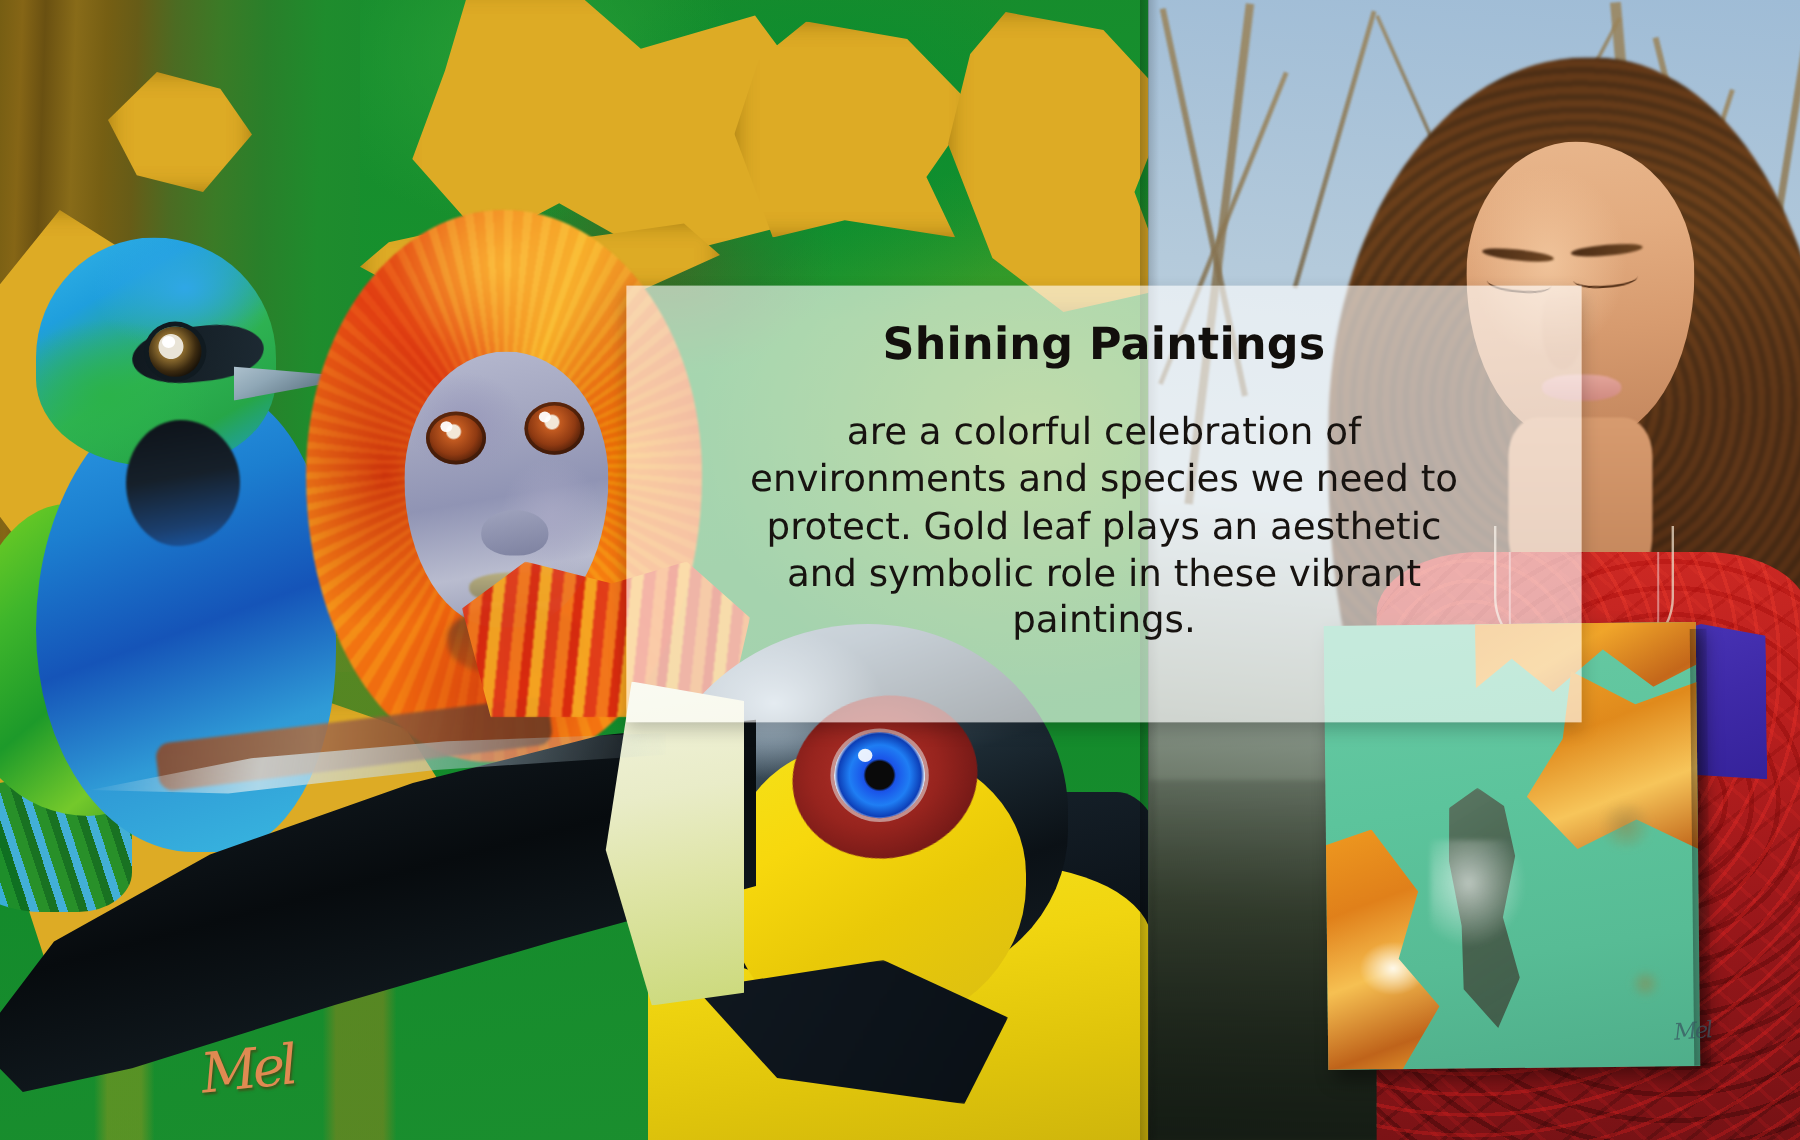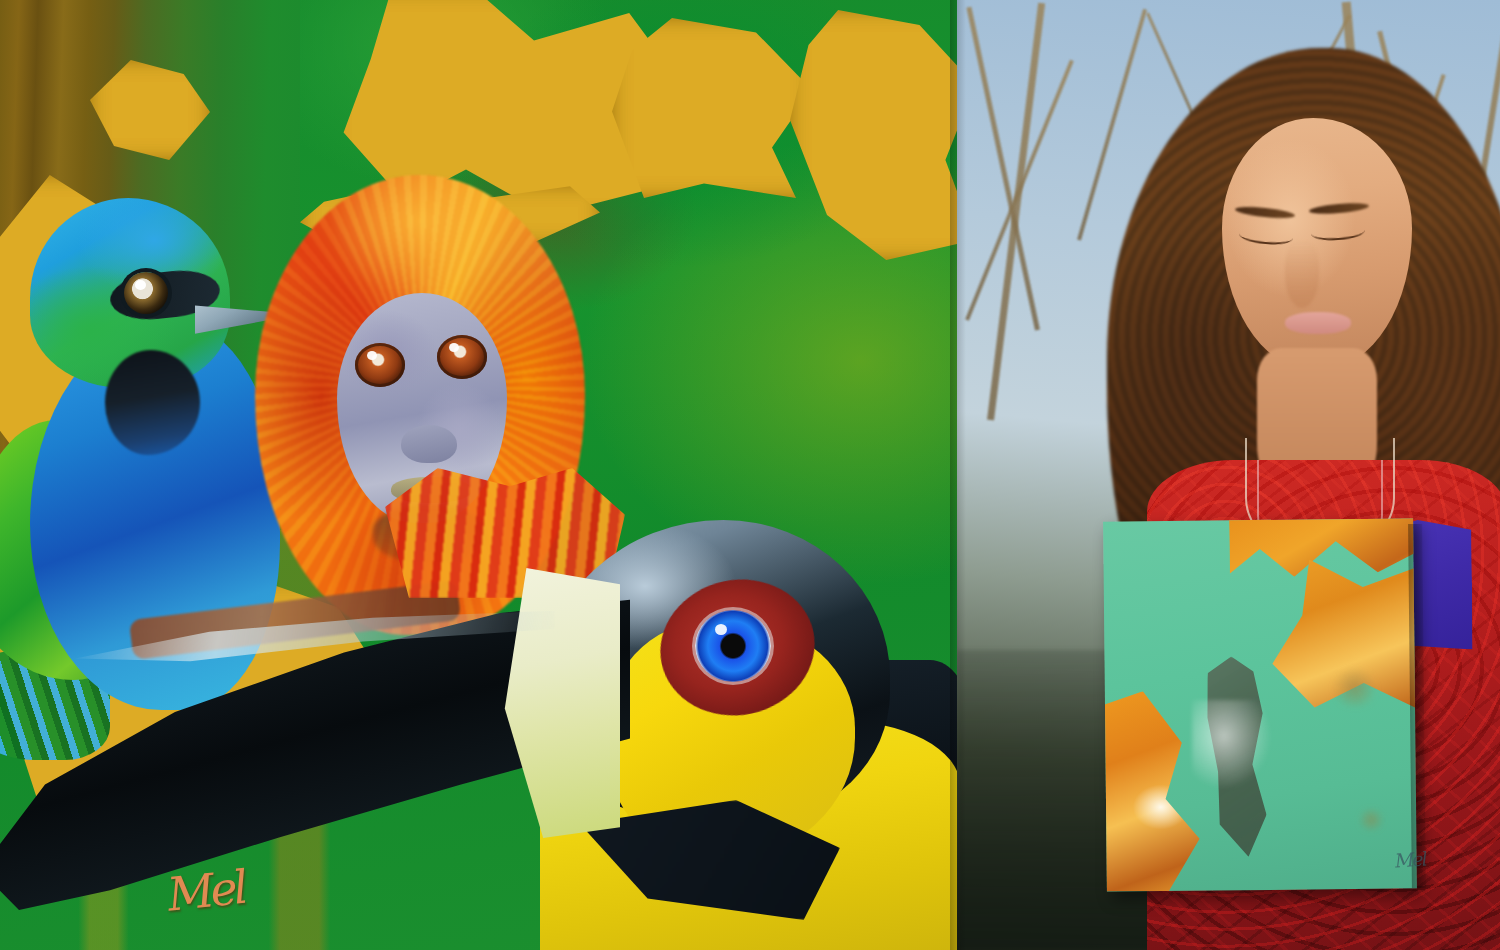--- a/index.html
+++ b/index.html
@@ -426,14 +426,22 @@
     <div class="canvas-gold-tr2"></div>
     <div class="canvas-gold-bl"></div>
     <div class="canvas-blotch" style="left:226px; top:150px; width:48px; height:38px;"></div>
     <div class="canvas-blotch" style="left:252px; top:290px; width:26px; height:22px;"></div>
   </div>
   <div class="whale"></div>
   <div class="whale-foam"></div>
   <div class="canvas-edge"></div>
   <div class="sig-canvas">Mel</div>
 
+  <div class="overlay">
+    <div class="overlay-title">Shining Paintings</div>
+    <div class="overlay-body">are a colorful celebration of
+environments and species we need to
+protect. Gold leaf plays an aesthetic
+and symbolic role in these vibrant
+paintings.</div>
+  </div>
 
 </div>
 
 </body></html>

